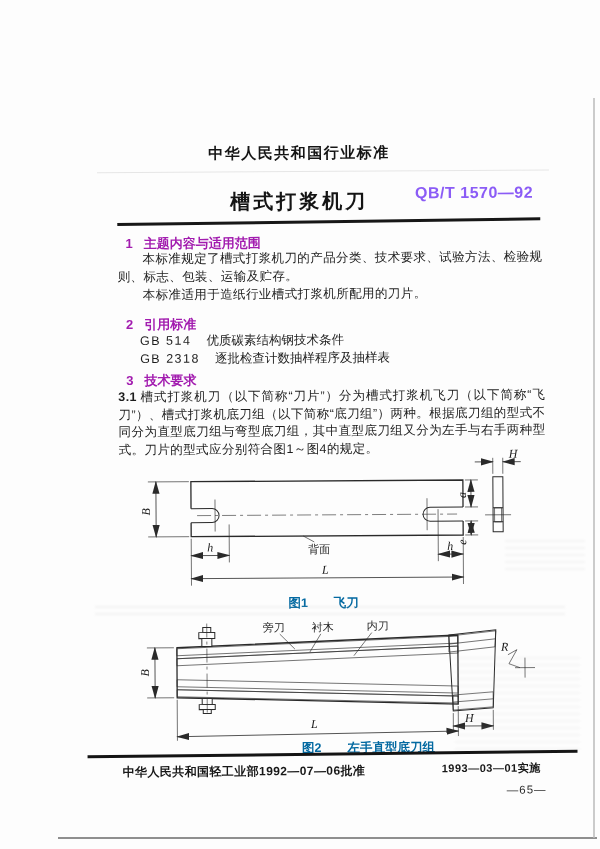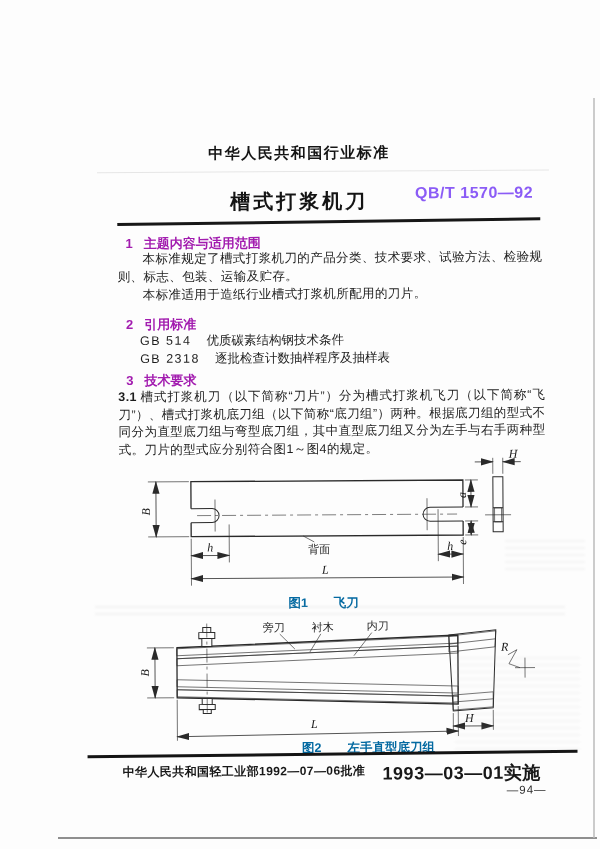--- a/index.html
+++ b/index.html
@@ -83,21 +83,21 @@
   .rule-bottom{
     position:absolute;top:754px;left:85px;width:490px;height:3px;
     background:#141414;transform:rotate(-0.3deg);transform-origin:left center;
   }
   .footer-approval{
     position:absolute;top:763px;left:120px;
     font-size:12px;font-weight:bold;letter-spacing:0.4px;color:#181818;
   }
   .footer-impl{
     position:absolute;top:762px;right:62px;
-    font-size:18px;font-weight:bold;letter-spacing:0.5px;color:#181818;
+    font-size:11px;font-weight:bold;letter-spacing:0.5px;color:#181818;
   }
   .page-no{
     position:absolute;top:785px;left:504px;
     font-size:11.5px;color:#2c2c2c;letter-spacing:1px;
   }
   
   .edge-bottom{
     position:absolute;top:837px;left:58px;width:539px;height:2px;
     background:#8f8f8f;
   }
@@ -277,21 +277,21 @@
       </g>
     </svg>
     <div class="fig-caption cap2">
       <span>图2</span>
       <span>左手直型底刀组</span>
     </div>
 
     <div class="rule-bottom"></div>
     <div class="footer-approval">中华人民共和国轻工业部1992—07—06批准</div>
     <div class="footer-impl">1993—03—01实施</div>
-    <div class="page-no">—94—</div>
+    <div class="page-no">—65—</div>
 
   </div>
 
   <div class="ghost g1"></div>
   <div class="ghost g2"></div>
   <div class="ghost g3"></div>
   <div class="edge-bottom"></div>
   <div class="edge-right"></div>
 </div>
 

